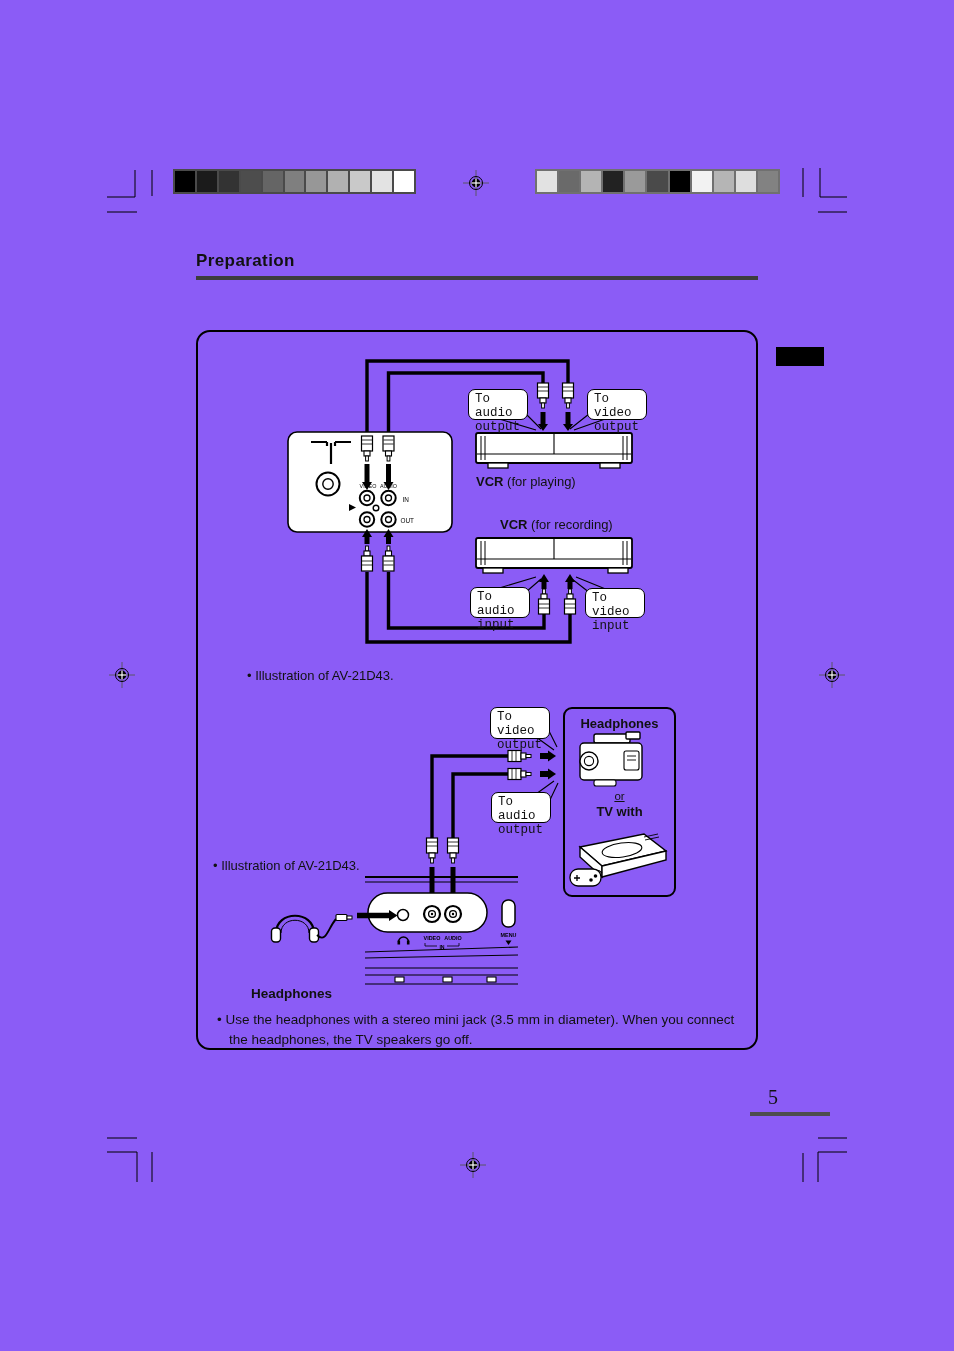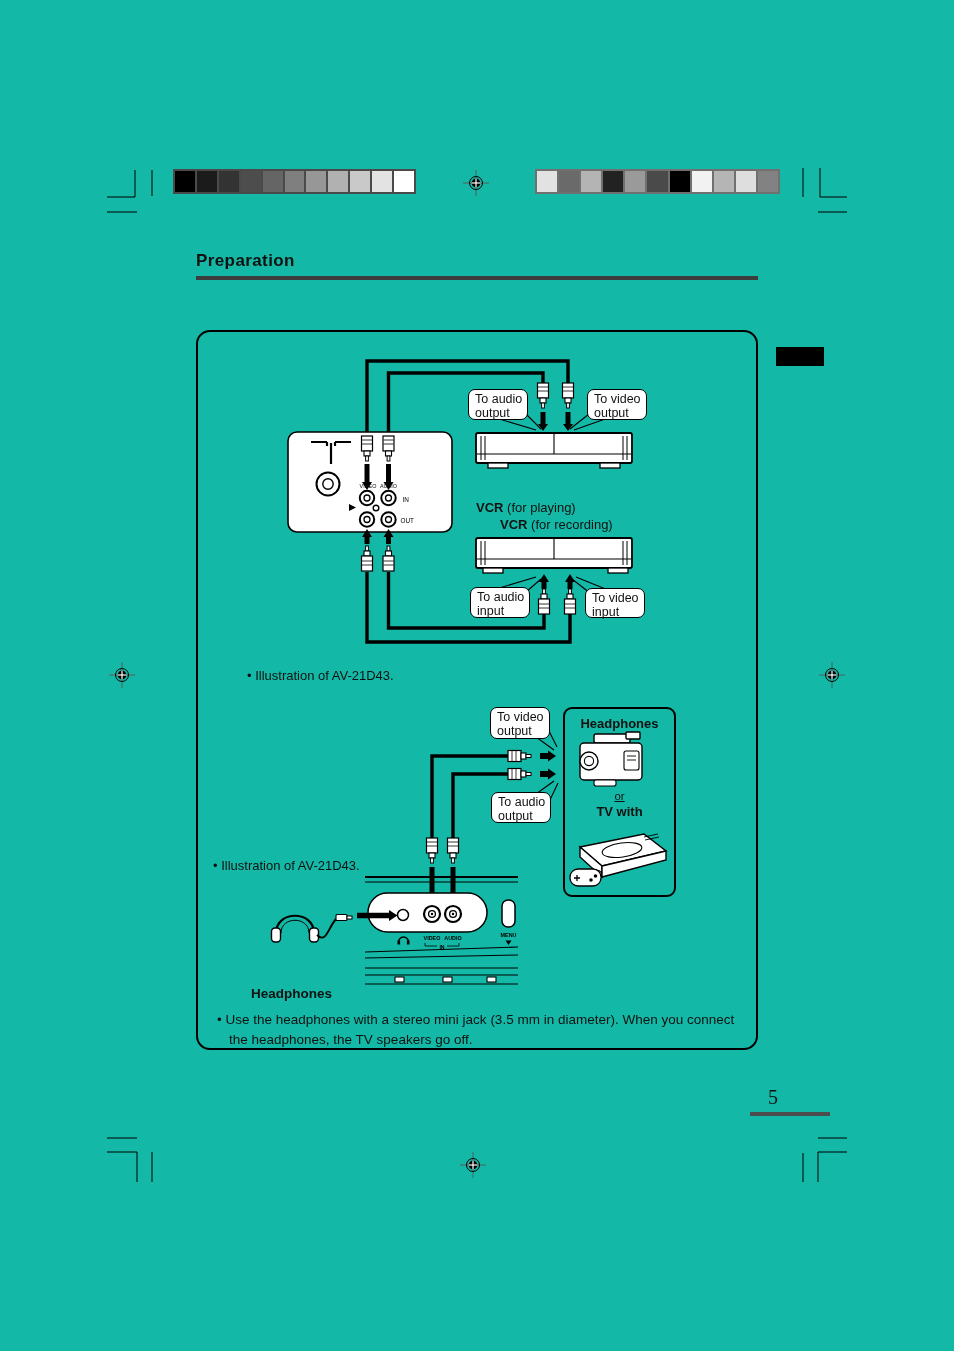--- a/index.html
+++ b/index.html
@@ -1,34 +1,34 @@
 <!DOCTYPE html>
 <html><head>
 <meta charset="utf-8">
 <style>
   html,body{margin:0;padding:0;background:#ffffff;}
-  #page{position:relative;width:954px;height:1351px;background:#14b8a6;overflow:hidden;
+  #page{position:relative;width:954px;height:1351px;background:#8b5cf6;overflow:hidden;
         font-family:"Liberation Sans",sans-serif;color:#111;}
   .abs{position:absolute;}
   #art{position:absolute;left:0;top:0;z-index:1;}
   .txt{position:absolute;z-index:3;}
   
   .cal-bar{position:absolute;display:flex;gap:2px;padding:2px;box-sizing:border-box;z-index:2;}
   .cal-cell{flex:1 1 auto;}
   
   .prep{left:196px;top:251px;font-size:17px;font-weight:bold;letter-spacing:.4px;}
   .prep-underline{left:196px;top:276px;width:562px;height:4px;background:#3d3d3d;z-index:2;}
   .title{left:196px;top:292px;display:flex;align-items:flex-start;gap:5px;font-size:16.5px;font-weight:bold;}
   .title .sq{width:12px;height:12px;background:#000;margin-top:3px;}
   
   .big-box{left:196px;top:330px;width:562px;height:720px;border:2px solid #000;border-radius:14px;z-index:0;box-sizing:border-box;}
   .side-tab{left:776px;top:347px;width:48px;height:19px;background:#000;z-index:2;}
   
   .callout{position:absolute;z-index:3;background:#fff;border:1.7px solid #000;border-radius:7px;
-           box-sizing:border-box;font-size:12.5px;line-height:14px;padding:2px 3px 0 6px;}
+           box-sizing:border-box;font-size:12.5px;line-height:14px;padding:2px 3px 0 6px;font-family:Liberation Mono, monospace;}
   
   .vcr-label{font-size:13px;}
   .note{font-size:13px;}
   .dev-box{left:563px;top:707px;width:113px;height:190px;border:2px solid #000;border-radius:9px;z-index:2;box-sizing:border-box;}
   .dev-txt{z-index:3;text-align:center;}
   .headphones-label{font-size:13.5px;font-weight:bold;}
   .footnote{left:217px;top:1010px;width:515px;font-size:13.5px;line-height:20px;text-indent:-12px;padding-left:12px;}
   .pgnum{left:758px;top:1086px;width:30px;font-family:"Liberation Serif",serif;font-size:20px;text-align:center;}
   .pg-bar{left:750px;top:1112px;width:80px;height:4px;background:#4d4d4d;z-index:2;}
 </style>
@@ -428,21 +428,21 @@
   </div>
   <div class="callout" style="left:490px;top:707px;width:60px;height:32px;">
     <div>To video</div>
     <div>output</div>
   </div>
   <div class="callout" style="left:491px;top:792px;width:60px;height:31px;">
     <div>To audio</div>
     <div>output</div>
   </div>
 
-  <div class="txt vcr-label" style="left:476px;top:500px;">
+  <div class="txt vcr-label" style="left:476px;top:474px;">
     <b>VCR</b><span> (for playing)</span>
   </div>
   <div class="txt vcr-label" style="left:500px;top:517px;">
     <b>VCR</b><span> (for recording)</span>
   </div>
 
   <div class="txt note" style="left:247px;top:668px;">• Illustration of AV-21D43.</div>
   <div class="txt note" style="left:213px;top:858px;">• Illustration of AV-21D43.</div>
 
   <div class="abs dev-box"></div>

